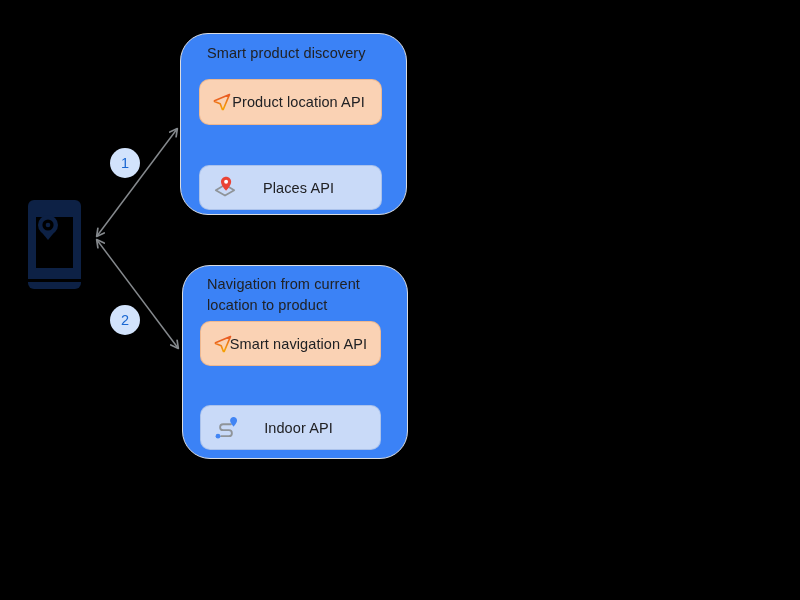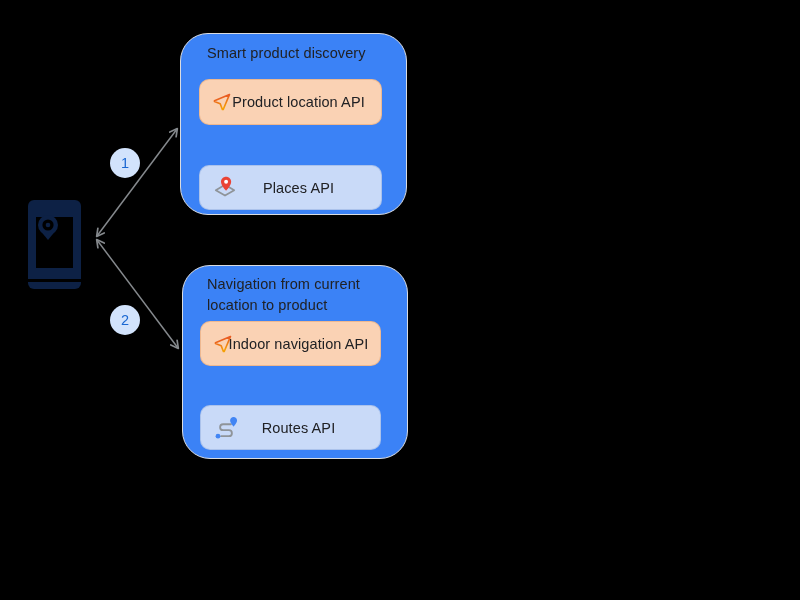--- a/index.html
+++ b/index.html
@@ -142,28 +142,28 @@
 
   <section class="group group-2">
     <h2 class="group-title">Navigation from current location to product</h2>
 
     <div class="chip chip-orange chip-a">
       <span class="chip-icon">
         <svg width="20" height="20" viewBox="0 0 24 24">
           <path d="M21 3L3 10.53v.98l6.84 2.65L12.48 21h.98L21 3z" fill="none" stroke="url(#gradNav)" stroke-width="2" stroke-linejoin="round"></path>
         </svg>
       </span>
-      <span class="chip-label">Indoor navigation API</span>
+      <span class="chip-label">Smart navigation API</span>
     </div>
 
     <div class="chip chip-blue chip-b">
       <span class="chip-icon">
         <svg width="26" height="26" viewBox="0 0 24 24">
           <path d="M7.5 19.5h7.2a2.75 2.75 0 0 0 0-5.5H9.3a2.75 2.75 0 0 1 0-5.5h7.2" fill="none" stroke="#8f9499" stroke-width="1.7" stroke-linecap="round"></path>
           <circle cx="4.6" cy="19.5" r="2.2" fill="#4285f4"></circle>
           <path d="M19 1.8c1.75 0 3.2 1.4 3.2 3.2 0 2.4-3.2 5.6-3.2 5.6s-3.2-3.2-3.2-5.6c0-1.8 1.45-3.2 3.2-3.2z" fill="#4285f4"></path>
         </svg>
       </span>
-      <span class="chip-label">Routes API</span>
+      <span class="chip-label">Indoor API</span>
     </div>
   </section>
 
 </div>
 
 </body></html>

